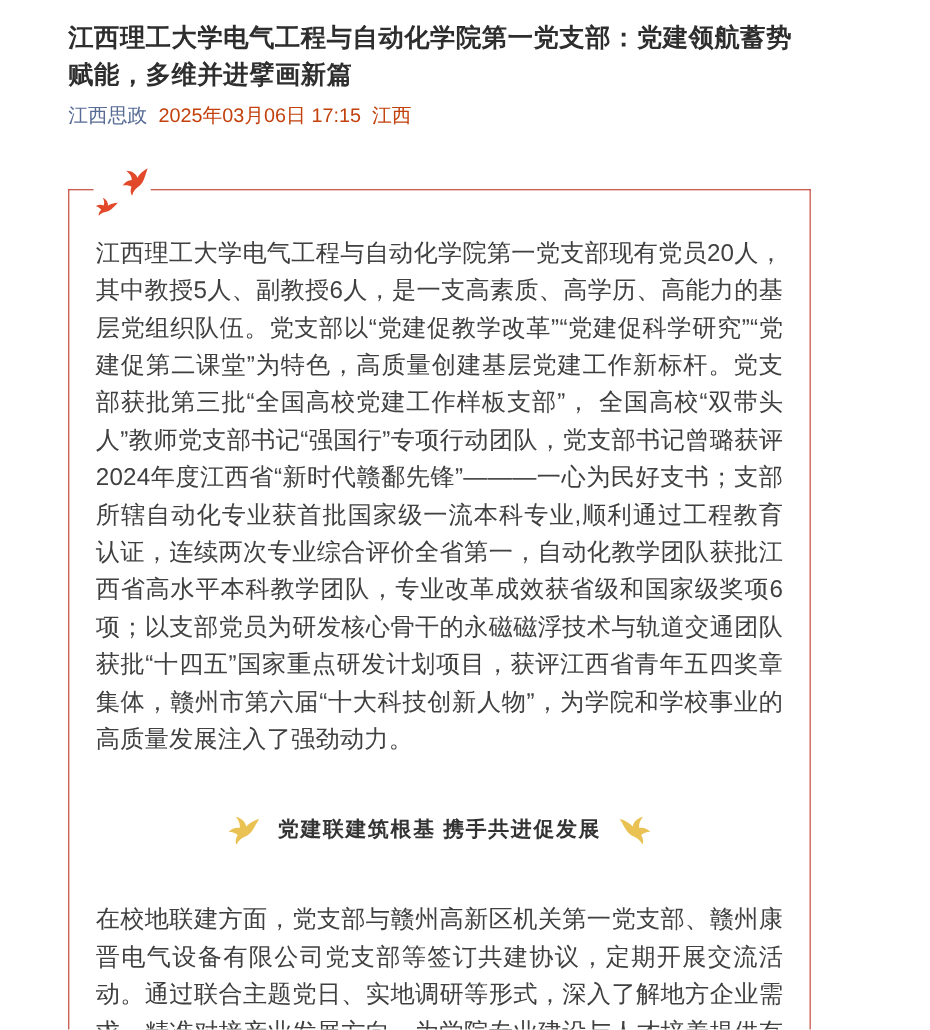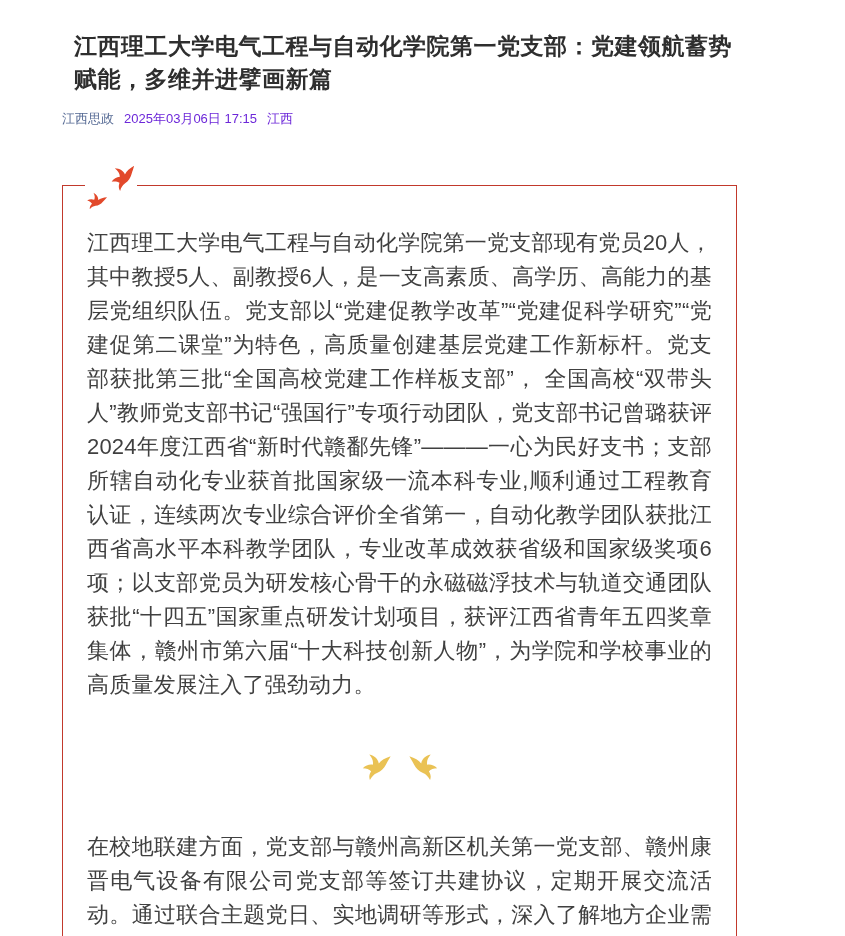--- a/index.html
+++ b/index.html
@@ -11,42 +11,42 @@
     width: 845px;
     height: 936px;
     overflow: hidden;
     font-family: "Liberation Sans", "DejaVu Sans", sans-serif;
     -webkit-font-smoothing: antialiased;
   }
   .header {
     padding: 18px 0 0 62px;
   }
   .page-title {
-    margin: 12px;
+    margin: 0;
     width: 678px;
     font-size: 23px;
     font-weight: 700;
     line-height: 33px;
     color: #2e2e2e;
     letter-spacing: 0.5px;
   }
   .byline {
     margin-top: 11px;
-    font-size: 13px;
+    font-size: 18px;
     line-height: 21px;
     display: flex;
     align-items: flex-end;
     gap: 10px;
   }
   .byline .author {
     color: #576b95;
     cursor: pointer;
   }
   .byline .meta {
-    color: #6d28d9;
+    color: #c2410c;
   }
   .content-box {
     position: relative;
     margin: 56px 0 0 62px;
     width: 675px;
     box-sizing: border-box;
     border: 1px solid #c2392c;
     border-bottom: none;
     padding: 40px 24px 30px 24px;
     min-height: 780px;
@@ -131,20 +131,21 @@
       <path fill="#e2492b" d="M47 4 C38 7 31 11 27 16 C26 9 20 3 11 1 C16 7 18 12 17 18 C11 17 5 19 0 24 C6 24 11 26 14 29 C11 34 10 39 12 44 C15 38 19 34 24 32 C31 29 36 24 39 18 C42 13 45 8 47 4 Z"></path>
     </svg>
   </div>
 
   <p class="article-paragraph">江西理工大学电气工程与自动化学院第一党支部现有党员20人，其中教授5人、副教授6人，是一支高素质、高学历、高能力的基层党组织队伍。党支部以“党建促教学改革”“党建促科学研究”“党建促第二课堂”为特色，高质量创建基层党建工作新标杆。党支部获批第三批“全国高校党建工作样板支部”， 全国高校“双带头人”教师党支部书记“强国行”专项行动团队，党支部书记曾璐获评2024年度江西省“新时代赣鄱先锋”———一心为民好支书；支部所辖自动化专业获首批国家级一流本科专业,顺利通过工程教育认证，连续两次专业综合评价全省第一，自动化教学团队获批江西省高水平本科教学团队，专业改革成效获省级和国家级奖项6项；以支部党员为研发核心骨干的永磁磁浮技术与轨道交通团队获批“十四五”国家重点研发计划项目，获评江西省青年五四奖章集体，赣州市第六届“十大科技创新人物”，为学院和学校事业的高质量发展注入了强劲动力。</p>
 
   <div class="section-heading-row">
     <svg class="gold-dove" viewBox="0 0 48 44" xmlns="http://www.w3.org/2000/svg">
       <path fill="#eac254" d="M47 4 C38 7 31 11 27 16 C26 9 20 3 11 1 C16 7 18 12 17 18 C11 17 5 19 0 24 C6 24 11 26 14 29 C11 34 10 39 12 44 C15 38 19 34 24 32 C31 29 36 24 39 18 C42 13 45 8 47 4 Z"></path>
     </svg>
+    <span class="section-heading">党建联建筑根基 携手共进促发展</span>
     <svg class="gold-dove flipped" viewBox="0 0 48 44" xmlns="http://www.w3.org/2000/svg">
       <path fill="#eac254" d="M47 4 C38 7 31 11 27 16 C26 9 20 3 11 1 C16 7 18 12 17 18 C11 17 5 19 0 24 C6 24 11 26 14 29 C11 34 10 39 12 44 C15 38 19 34 24 32 C31 29 36 24 39 18 C42 13 45 8 47 4 Z"></path>
     </svg>
   </div>
 
   <p class="article-paragraph">在校地联建方面，党支部与赣州高新区机关第一党支部、赣州康晋电气设备有限公司党支部等签订共建协议，定期开展交流活动。通过联合主题党日、实地调研等形式，深入了解地方企业需求，精准对接产业发展方向，为学院专业建设与人才培养提供有利依据，实现校地资源共享、优势互补，促进党建与业务深度融合。在服务地方经济发展过程中，党支部党员积极发挥专业优势，为企业解决技术难题10余项，推动地方产业升级和经济发展。</p>
 
 </div>
 
 </body></html>

